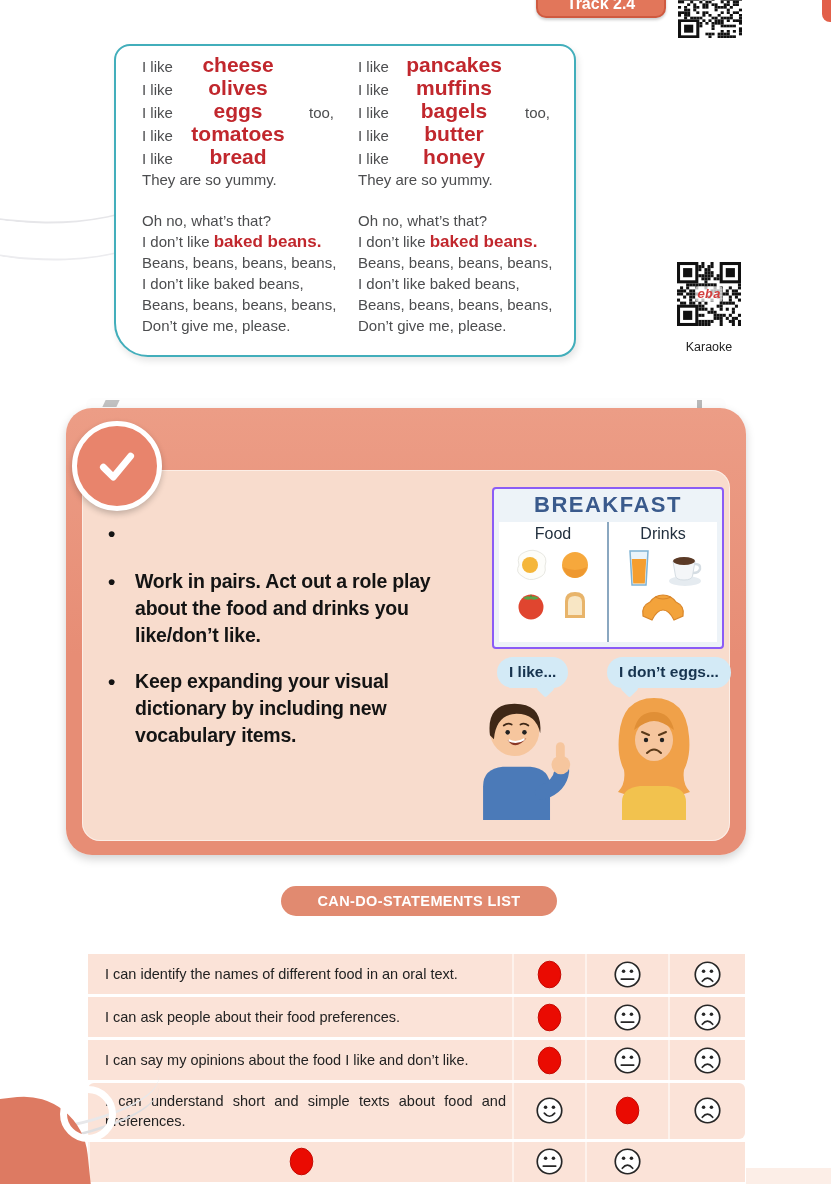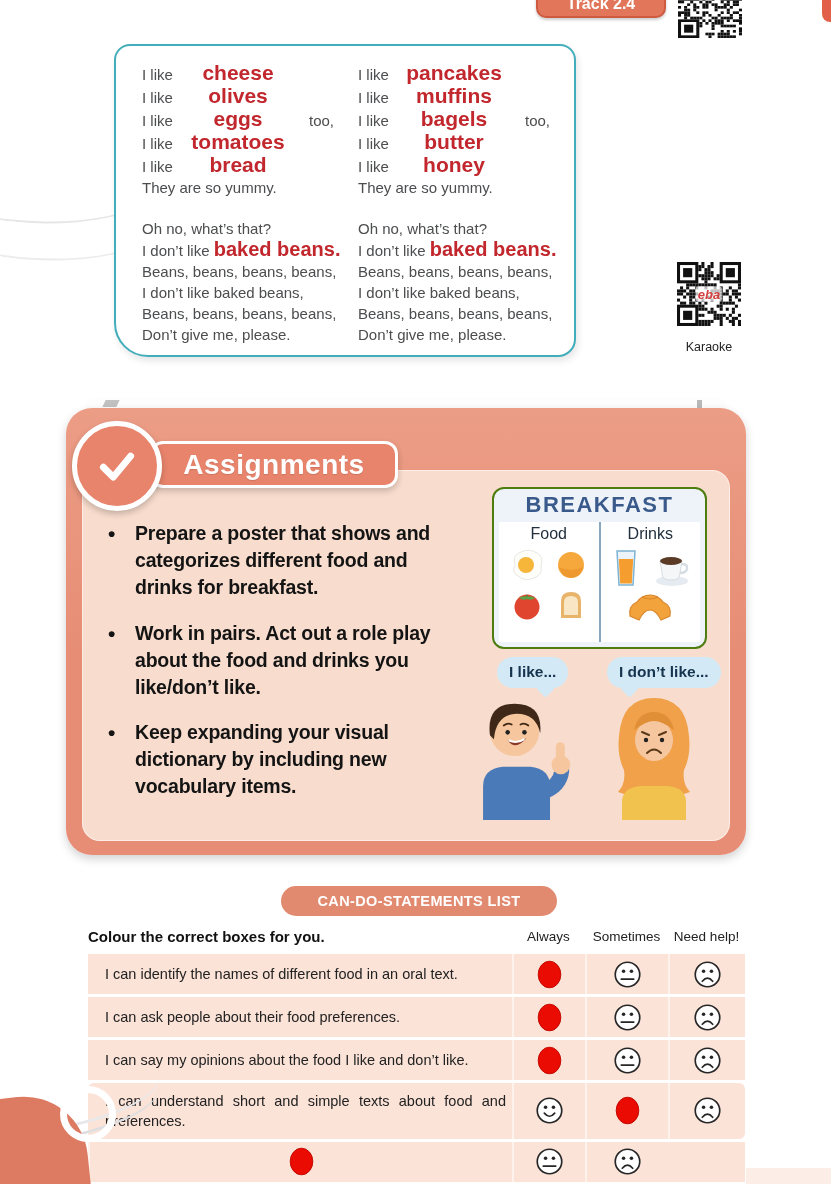--- a/index.html
+++ b/index.html
@@ -14,35 +14,35 @@
                display:flex; align-items:flex-end; justify-content:center; padding-bottom:3px; box-sizing:border-box;
                box-shadow:0 2px 3px rgba(0,0,0,.2); cursor:pointer; }
   .qr-top { position:absolute; left:678px; top:-18px; width:64px; height:56px; }
   .corner-sliver { position:absolute; right:0; top:0; width:9px; height:22px; background:#e2604a; border-radius:0 0 0 8px; }
   .tl-curve1 { position:absolute; left:-150px; top:60px; width:340px; height:160px; border-bottom:2px solid #e6e6e9; border-radius:50%; transform:rotate(6deg); }
   .tl-curve2 { position:absolute; left:-170px; top:85px; width:360px; height:170px; border-bottom:2px solid #ececef; border-radius:50%; transform:rotate(9deg); }
 
   
   .lyrics-box { position:absolute; left:114px; top:44px; width:462px; height:313px; background:#fff;
                 border:2.5px solid #42aebb; border-radius:16px 16px 18px 34px;
-                box-shadow:2px 4px 7px rgba(0,0,0,.10); box-sizing:border-box; padding:16px 0 0 26px; }
+                box-shadow:2px 4px 7px rgba(0,0,0,.10); box-sizing:border-box; padding:8px 0 0 26px; }
   .lyr-cols { display:flex; }
   .lyr-col { width:222px; }
   .lyr-line { display:flex; align-items:baseline; line-height:21px; font-size:15px; color:#4c4d4f; }
   .lyr-pre { width:40px; }
   .lyr-word { width:112px; text-align:center; color:#c1272d; font-weight:bold; font-size:21px; }
   .lyr-post { margin-left:15px; }
   .lyr-plain { line-height:21px; font-size:15px; color:#4c4d4f; }
-  .lyr-word2 { color:#c1272d; font-weight:bold; font-size:20px; }
+  .lyr-word2 { color:#c1272d; font-weight:bold; font-size:17px; }
   .lyr-gap { height:20px; }
 
   
   .qr-karaoke-wrap { position:absolute; left:677px; top:262px; width:64px; height:64px; }
   .qr-logo { position:absolute; left:50%; top:50%; transform:translate(-50%,-50%);
-             font-family:Liberation Sans, sans-serif; font-style:italic; font-weight:bold; font-size:13px;
+             font-family:Liberation Mono, monospace; font-style:italic; font-weight:bold; font-size:13px;
              color:#d34040; background:rgba(255,255,255,.72); padding:0 2px; border-radius:2px; }
   .karaoke-label { position:absolute; left:664px; top:340px; width:90px; text-align:center; font-size:12.5px; color:#222; }
 
   
   .remnant-band { position:absolute; left:86px; top:398px; width:640px; height:13px; background:#fdfdfd; border-radius:7px; }
   .remnant-band::before { content:""; position:absolute; left:18px; top:2px; width:14px; height:7px; background:#9a9a9a; transform:skewX(-25deg); opacity:.6; }
   .remnant-band::after { content:""; position:absolute; right:24px; top:2px; width:5px; height:8px; background:#8a8a8a; opacity:.6; }
   .assign-outer { position:absolute; left:66px; top:408px; width:680px; height:447px;
                   background:linear-gradient(180deg,#ec9d86 0%,#e78d75 55%,#e78d75 100%);
                   border-radius:26px; box-shadow:0 4px 10px rgba(0,0,0,.18); }
@@ -54,22 +54,22 @@
   .assign-title-pill { position:absolute; left:150px; top:441px; width:248px; height:47px; background:#e8846c;
                  border:3.5px solid #fff; border-radius:13px; box-sizing:border-box; z-index:2;
                  display:flex; align-items:center; justify-content:center; color:#fff; font-size:28px; font-weight:bold;
                  letter-spacing:.5px; box-shadow:0 3px 6px rgba(0,0,0,.2); text-shadow:0 1px 1px rgba(0,0,0,.12); }
   .bullets { position:absolute; left:108px; top:520px; width:385px; }
   .bullet { display:flex; margin-bottom:19px; color:#141414; font-weight:bold; font-size:19.5px; line-height:1.38; letter-spacing:-0.2px; }
   .bullet .dot { width:27px; font-size:21px; }
   .bullet .btxt { width:320px; }
 
   
-  .poster { position:absolute; left:492px; top:487px; width:215px; height:162px; background:#edf3f8;
-            border:2px solid #4d7c0f; border-radius:12px; box-sizing:border-box; z-index:2; }
+  .poster { position:absolute; left:492px; top:487px; width:232px; height:162px; background:#edf3f8;
+            border:2px solid #8b5cf6; border-radius:4px; box-sizing:border-box; z-index:2; }
   .poster-title { text-align:center; margin-top:3px; font-size:22px; font-weight:bold; color:#3a5a8c; letter-spacing:1.5px; }
   .poster-cols { position:absolute; left:5px; right:5px; top:33px; bottom:5px; display:flex; background:#fff; }
   .poster-col { flex:1; display:flex; flex-direction:column; align-items:center; }
   .poster-col.first { border-right:2px solid #8aa7c0; }
   .poster-col-h { font-size:16px; color:#22303f; margin:3px 0 2px; }
   .food-grid { display:grid; grid-template-columns:40px 40px; gap:0 4px; }
   .drink-row { display:flex; gap:4px; }
 
   
   .bubble { position:absolute; background:#d3eaf6; border-radius:16px; padding:6px 12px 7px;
@@ -491,27 +491,23 @@
 
   <div class="remnant-band"></div>
   <div class="assign-outer">
     <div class="assign-inner" style="left:16px; top:62px;"></div>
   </div>
   <div class="check-badge">
     <svg width="62" height="62" viewBox="0 0 100 100">
       <path d="M28 52 L44 68 L72 34" fill="none" stroke="#fff" stroke-width="11" stroke-linecap="round" stroke-linejoin="round"></path>
     </svg>
   </div>
-  <div class="assign-title-pill">
-    <span>Assignments</span>
-  </div>
   <div class="bullets">
       <div class="bullet">
         <span class="dot">•</span>
-        <span class="btxt">Prepare a poster that shows and categorizes different food and drinks for breakfast.</span>
       </div>
       <div class="bullet">
         <span class="dot">•</span>
         <span class="btxt">Work in pairs. Act out a role play about the food and drinks you like/don’t like.</span>
       </div>
       <div class="bullet">
         <span class="dot">•</span>
         <span class="btxt">Keep expanding your visual dictionary by including new vocabulary items.</span>
       </div>
     </div>
@@ -560,21 +556,21 @@
           <path d="M18 8 Q26 12 34 8" fill="none" stroke="#d9862a" stroke-width="1"></path>
         </svg>
       </div>
     </div>
   </div>
 
   <div class="bubble bubble-like">
     <span>I like...</span>
   </div>
   <div class="bubble bubble-dont">
-    <span>I don’t like...</span>
+    <span>I don’t eggs...</span>
   </div>
 
   <svg class="char-boy" width="115" height="128" viewBox="0 0 110 130">
     <path d="M18 130 L18 96 Q18 78 38 76 L66 76 Q86 78 86 96 L86 130 Z" fill="#4b7ab8"></path>
     <path d="M78 102 Q96 96 98 80" fill="none" stroke="#4b7ab8" stroke-width="15" stroke-linecap="round"></path>
     <circle cx="97" cy="74" r="9.5" fill="#f6c69e"></circle>
     <rect x="92" y="51" width="9" height="18" rx="4.5" fill="#f6c69e"></rect>
     <circle cx="50" cy="40" r="25" fill="#f6c69e"></circle>
     <path d="M25 44 Q21 12 50 12 Q79 12 76 42 Q72 22 52 22 Q31 23 29 48 Z" fill="#3f2817"></path>
     <circle cx="43" cy="41" r="2.3" fill="#222"></circle>
@@ -594,26 +590,20 @@
     <path d="M72 42 L65 45" stroke="#5a3a1a" stroke-width="2" stroke-linecap="round"></path>
     <circle cx="52" cy="50" r="2.2" fill="#222"></circle>
     <circle cx="68" cy="50" r="2.2" fill="#222"></circle>
     <path d="M53 63 Q60 56 67 63" fill="none" stroke="#5a3a1a" stroke-width="2" stroke-linecap="round"></path>
   </svg>
 
   <div class="cando-banner">
     <span>CAN-DO-STATEMENTS LIST</span>
   </div>
 
-  <div class="cando-head">
-    <div class="cando-prompt">Colour the correct boxes for you.</div>
-    <div class="cando-col-label">Always</div>
-    <div class="cando-col-label">Sometimes</div>
-    <div class="cando-col-label">Need help!</div>
-  </div>
 
   <div class="cando-rows">
       <div class="cd-row">
     <div class="cd-stmt">I can identify the names of different food in an oral text.</div>
     <div class="cd-cell">
           <svg width="25" height="29" viewBox="0 0 25 29">
             <ellipse cx="12.5" cy="14.5" rx="11.3" ry="13.3" fill="#ea0b02" stroke="#c40a02" stroke-width="1"></ellipse>
           </svg>
         </div>
     <div class="cd-cell">

